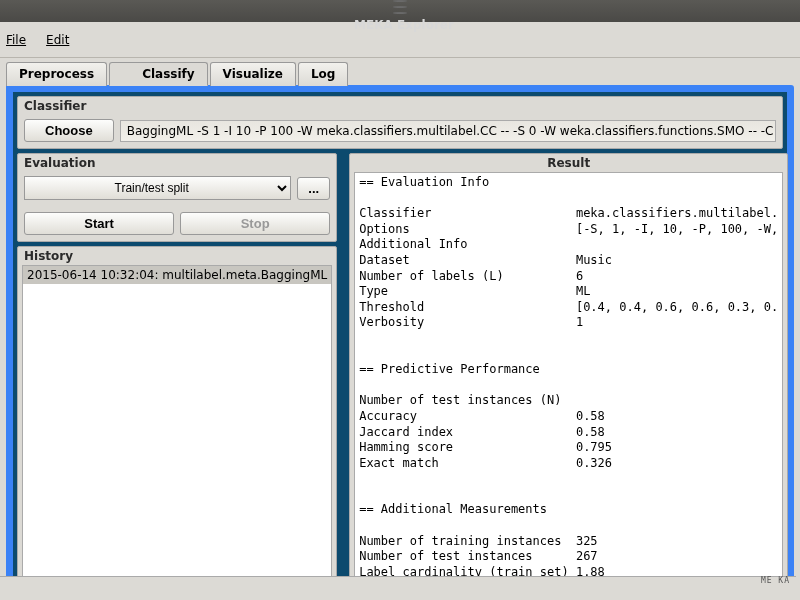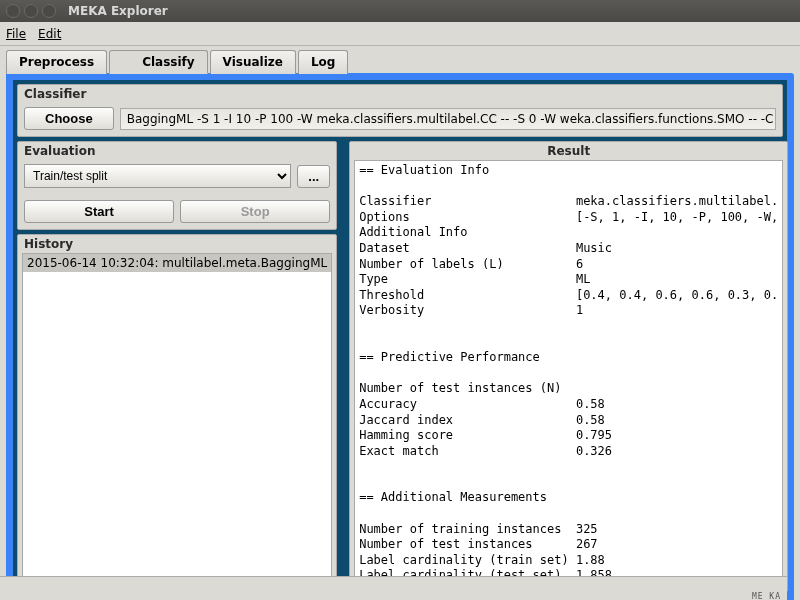--- a/index.html
+++ b/index.html
@@ -15,36 +15,37 @@
   .titlebar {
     height: 22px;
     background: linear-gradient(#5a5955, #4a4946);
     display: flex;
     align-items: center;
     padding: 0 6px;
     gap: 4px;
     color: #d8d8d8;
     font-size: 12px;
     font-weight: bold;
+    flex-direction: column;
   }
   .win-btn {
     width: 14px; height: 14px;
     border-radius: 50%;
     background: #4a4946;
     border: 1px solid #6a6a6a;
     display: inline-block;
   }
   .titlebar .title { margin-left: 8px; }
   .menubar {
-    height: 24px;
+    height: 36px;
     background: #dcdad5;
     display: flex;
     align-items: center;
     padding: 0 6px;
-    gap: 12px;
+    gap: 20px;
     border-bottom: 1px solid #b8b5ae;
   }
   .menubar span { text-decoration: underline; cursor: default; }
   .content {
     padding: 4px 6px 0 6px;
   }
   .tabs {
     display: flex;
     gap: 0;
     margin-bottom: -1px;
@@ -118,20 +119,21 @@
   .left-col { width: 372px; display: flex; flex-direction: column; }
   .right-col { flex: 1; display: flex; flex-direction: column; }
   .eval-row { display: flex; gap: 6px; align-items: center; }
   select.combo {
     flex: 1;
     height: 24px;
     border: 1px solid #999;
     background: linear-gradient(#fdfdfc,#e0ded7);
     padding: 2px 4px;
     font-size: 12px;
+    text-align: center;
   }
   .btn-row { display: flex; gap: 6px; margin-top: 6px; }
   .btn-row .btn { flex: 1; text-align: center; }
   .history-group { flex: 1; display: flex; flex-direction: column; }
   .history-list {
     flex: 1;
     background: #fff;
     border: 1px solid #aaa;
     margin: 0 4px 4px 4px;
     overflow: auto;
@@ -150,27 +152,27 @@
     margin: 0 4px 4px 4px;
     font-family: monospace;
     font-size: 12px;
     white-space: pre;
     overflow: scroll;
     padding: 2px 4px;
     line-height: 1.3;
   }
   .statusbar {
     position: absolute;
-    bottom: 0; left: 0; right: 13px;
+    bottom: 0; left: 0; right: 4px;
     height: 24px;
     background: #dcdad5;
     border-top: 1px solid #aaa;
     display: flex;
     justify-content: flex-end;
-    align-items: flex-end;
+    align-items: flex-start;
     padding: 0 6px;
   }
   .logo {
     font-family: monospace;
     font-size: 8px;
     line-height: 7px;
     letter-spacing: 1px;
     color: #555;
     text-align: left;
   }

